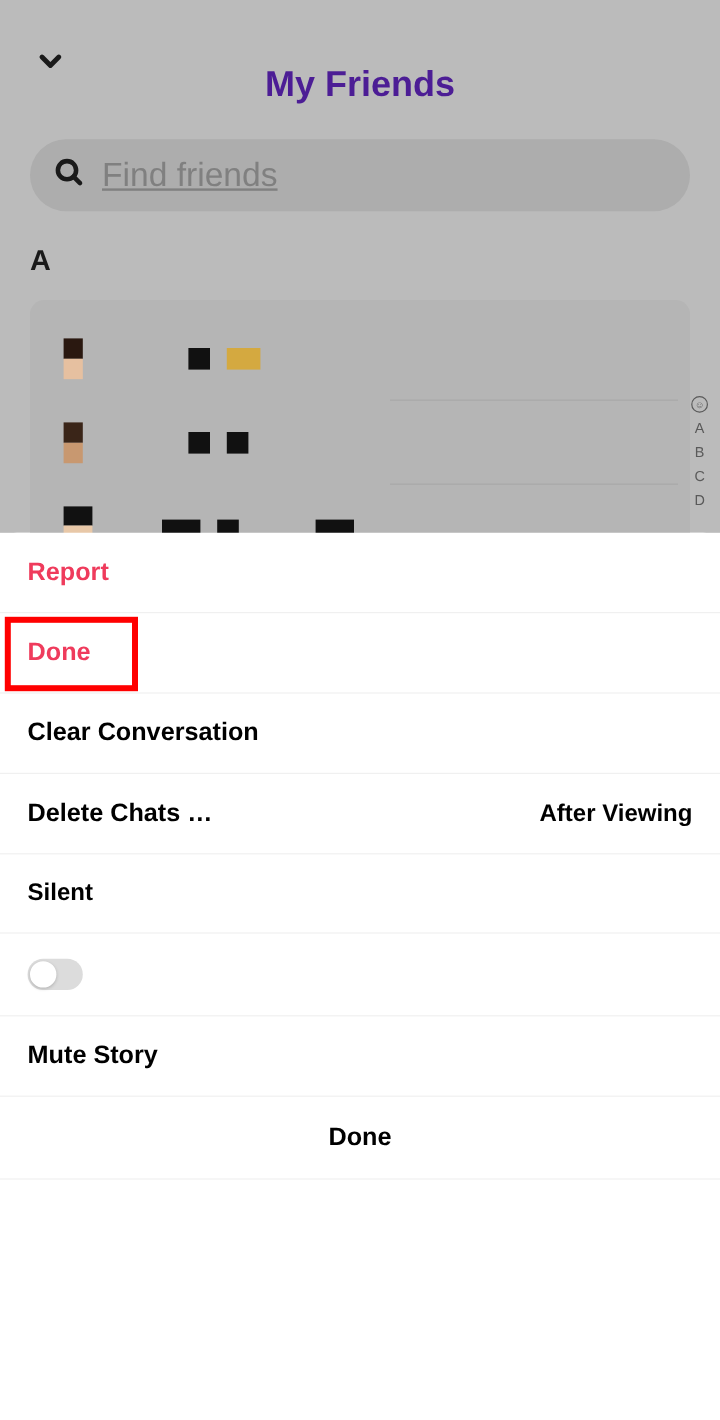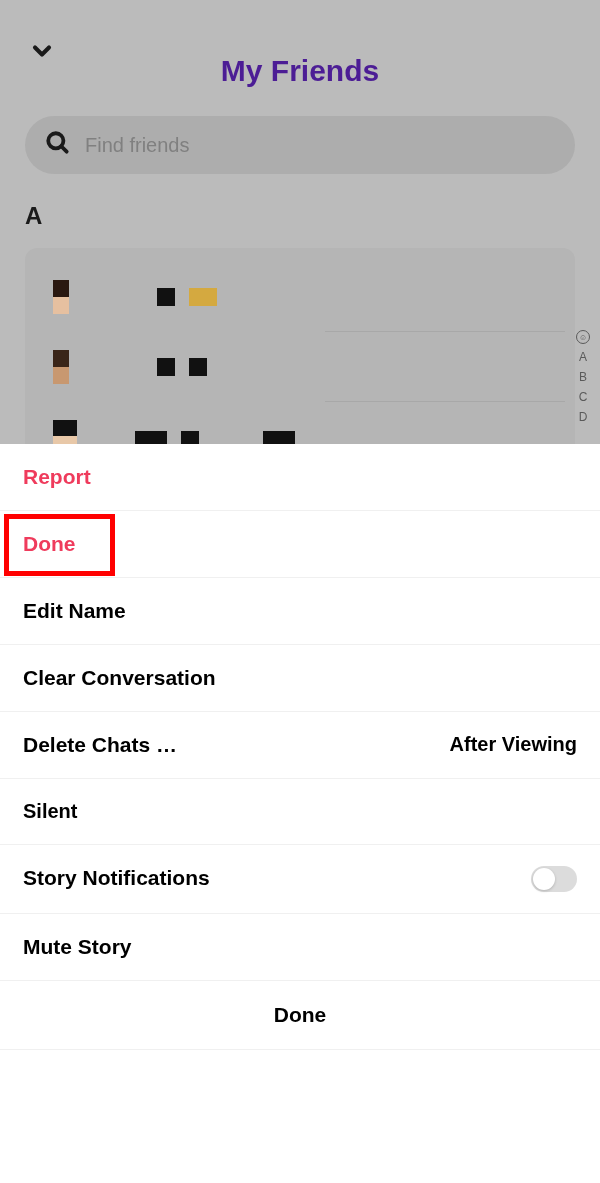--- a/index.html
+++ b/index.html
@@ -61,22 +61,23 @@
       align-items: center;
       gap: 14px;
     }
     
     .search-icon svg {
       width: 26px;
       height: 26px;
     }
     
     .search-placeholder {
-      font-size: 20px;
+      font-size: 28px;
       color: #808080;
+      text-decoration: underline;
     }
     
     .section-letter {
       font-size: 24px;
       font-weight: 800;
       color: #1a1a1a;
       margin: 28px 0 0 25px;
     }
     
     .friends-list {
@@ -161,20 +162,21 @@
     }
     
     .action-item {
       padding: 21px 23px;
       border-bottom: 1px solid #f0f0f0;
       font-size: 21px;
       font-weight: 700;
       color: #000;
       display: flex;
       justify-content: space-between;
+      align-items: center;
     }
     
     .action-item.destructive {
       color: #ef3b5c;
     }
     
     .action-value {
       font-weight: 600;
       color: #000000;
       font-size: 20px;
@@ -287,40 +289,36 @@
 
   <div class="action-item destructive">
     <span>Report</span>
   </div>
 
   <div class="action-item destructive">
     <span>Done</span>
   </div>
 
 
-  <div class="action-item">
-    <span>Edit Name</span>
-  </div>
 
   <div class="action-item">
     <span>Clear Conversation</span>
   </div>
 
   <div class="action-item">
     <span>Delete Chats …</span>
     <span class="action-value">After Viewing</span>
   </div>
 
   <div class="action-item">
     <span class="action-value">Silent</span>
   </div>
 
 
   <div class="action-item">
-    <span>Story Notifications</span>
     <div class="toggle">
       <div class="toggle-knob"></div>
     </div>
   </div>
 
   <div class="action-item">
     <span>Mute Story</span>
   </div>
 
   <div class="done-button">

